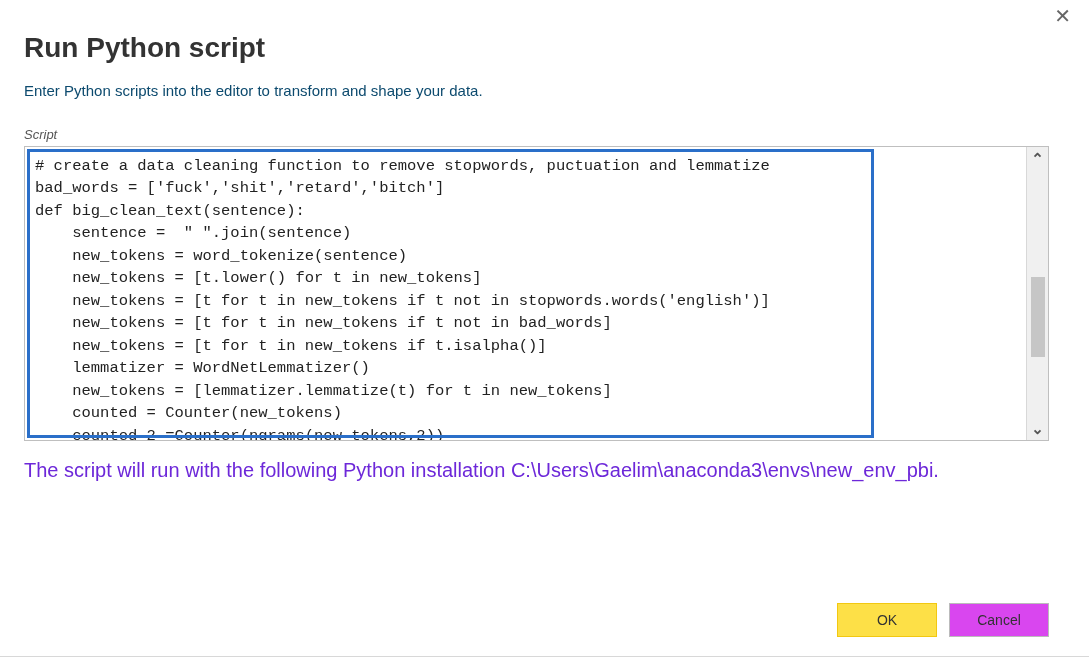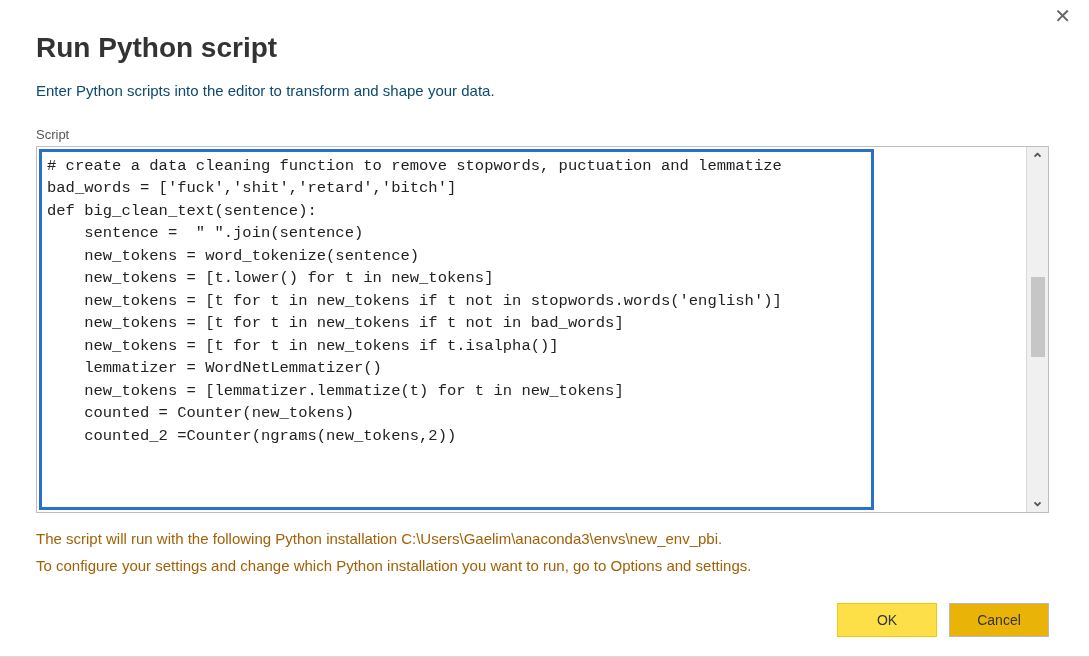--- a/index.html
+++ b/index.html
@@ -19,42 +19,43 @@
     top: 2px;
     right: 14px;
     font-size: 20px;
     color: #666;
     cursor: pointer;
     font-weight: 300;
     line-height: 1;
     padding: 4px;
   }
   .dialog {
-    padding: 22px 40px 24px 36px;
+    padding: 22px 40px 24px 24px;
   }
   h1 {
     font-size: 28px;
     font-weight: 600;
     margin: 10px 0 18px 0;
     color: #333;
   }
   .subtitle {
     font-size: 15px;
     color: #0c4a6e;
     margin: 0 0 28px 0;
   }
   .field-label {
     font-size: 13px;
     color: #555;
     margin: 0 0 4px 0;
+    font-style: italic;
   }
   .editor-wrap {
     position: relative;
     border: 1px solid #bfbfbf;
-    height: 367px;
+    height: 295px;
     display: flex;
   }
   .editor-inner {
     flex: 1;
     overflow: hidden;
     position: relative;
   }
   .code-highlight {
     border: 3px solid #2a6fc9;
     position: absolute;
@@ -96,38 +97,38 @@
   .scroll-thumb {
     position: absolute;
     top: 130px;
     height: 80px;
     width: 14px;
     background: #c6c6c6;
     left: 4px;
     cursor: pointer;
   }
   .info-text {
-    font-size: 15px;
-    color: #a16207;
+    font-size: 20px;
+    color: #6d28d9;
     margin: 14px 0 4px 0;
     line-height: 1.55;
   }
   .button-row {
     position: absolute;
     bottom: 20px;
     right: 40px;
     display: flex;
     gap: 12px;
   }
   .btn {
     min-width: 100px;
     height: 34px;
     font-size: 14px;
     border: 1px solid #bbb;
-    background: #eab308;
+    background: #d946ef;
     cursor: pointer;
     display: flex;
     align-items: center;
     justify-content: center;
     color: #333;
   }
   .btn.primary {
     background: #fde047;
     border-color: #f2c811;
     color: #333;
@@ -171,21 +172,20 @@
       <div class="code-highlight"></div>
     </div>
     <div class="scrollbar">
       <span class="scroll-arrow">⌃</span>
       <div class="scroll-thumb"></div>
       <span class="scroll-arrow">⌄</span>
     </div>
   </div>
 
   <p class="info-text">The script will run with the following Python installation C:\Users\Gaelim\anaconda3\envs\new_env_pbi.</p>
-  <p class="info-text" style="margin-top:2px">To configure your settings and change which Python installation you want to run, go to Options and settings.</p>
 
 </div>
 
 <div class="button-row">
   <div class="btn primary">OK</div>
   <div class="btn">Cancel</div>
 </div>
 
 <div class="bottom-rule"></div>
 

